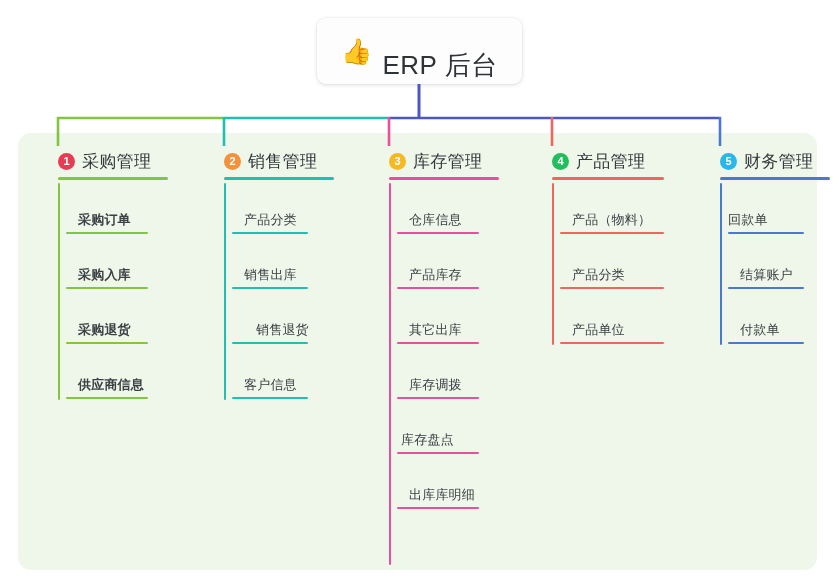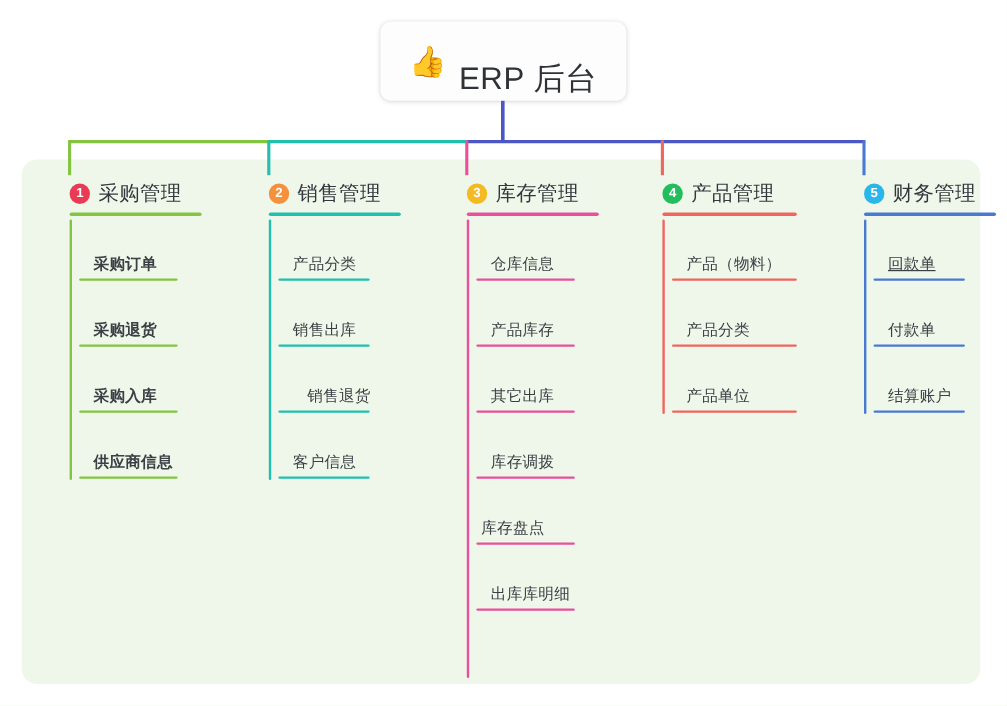--- a/index.html
+++ b/index.html
@@ -83,25 +83,25 @@
           <span class="col-title">采购管理</span>
         </div>
         <div class="head-rule" style="width: 110px; background: rgb(131, 196, 65);"></div>
         <div class="spine" style="left: 22px; top: 37px; height: 217px; background: rgb(131, 196, 65);"></div>
         <div class="leaves" style="padding-left: 30px; font-weight: bold;">
           <div class="leaf">
             <span class="leaf-label" style="left: 12px;">采购订单</span>
             <div class="leaf-rule" style="width: 82px; background: rgb(131, 196, 65);"></div>
           </div>
           <div class="leaf">
+            <span class="leaf-label" style="left: 12px;">采购入库</span>
+            <div class="leaf-rule" style="width: 82px; background: rgb(131, 196, 65);"></div>
+          </div>
+          <div class="leaf">
             <span class="leaf-label" style="left: 12px;">采购退货</span>
-            <div class="leaf-rule" style="width: 82px; background: rgb(131, 196, 65);"></div>
-          </div>
-          <div class="leaf">
-            <span class="leaf-label" style="left: 12px;">采购入库</span>
             <div class="leaf-rule" style="width: 82px; background: rgb(131, 196, 65);"></div>
           </div>
           <div class="leaf">
             <span class="leaf-label" style="left: 12px;">供应商信息</span>
             <div class="leaf-rule" style="width: 82px; background: rgb(131, 196, 65);"></div>
           </div>
         </div>
       </div>
       <div class="col" style="left: 202px;">
         <div class="col-head">
@@ -187,28 +187,28 @@
       </div>
       <div class="col" style="left: 698px;">
         <div class="col-head">
           <span class="badge" style="background: rgb(41, 182, 232);">5</span>
           <span class="col-title">财务管理</span>
         </div>
         <div class="head-rule" style="width: 110px; background: rgb(74, 122, 208);"></div>
         <div class="spine" style="left: 22px; top: 37px; height: 162px; background: rgb(74, 122, 208);"></div>
         <div class="leaves" style="padding-left: 30px;">
           <div class="leaf">
-            <span class="leaf-label" style="left: 12px; text-decoration: underline;">回款单</span>
+            <span class="leaf-label" style="left: 0;">回款单</span>
+            <div class="leaf-rule" style="width: 76px; background: rgb(74, 122, 208);"></div>
+          </div>
+          <div class="leaf">
+            <span class="leaf-label" style="left: 12px;">结算账户</span>
             <div class="leaf-rule" style="width: 76px; background: rgb(74, 122, 208);"></div>
           </div>
           <div class="leaf">
             <span class="leaf-label" style="left: 12px;">付款单</span>
             <div class="leaf-rule" style="width: 76px; background: rgb(74, 122, 208);"></div>
           </div>
-          <div class="leaf">
-            <span class="leaf-label" style="left: 12px;">结算账户</span>
-            <div class="leaf-rule" style="width: 76px; background: rgb(74, 122, 208);"></div>
-          </div>
         </div>
       </div>
     </div>
 
 </div>
 
 </body></html>

